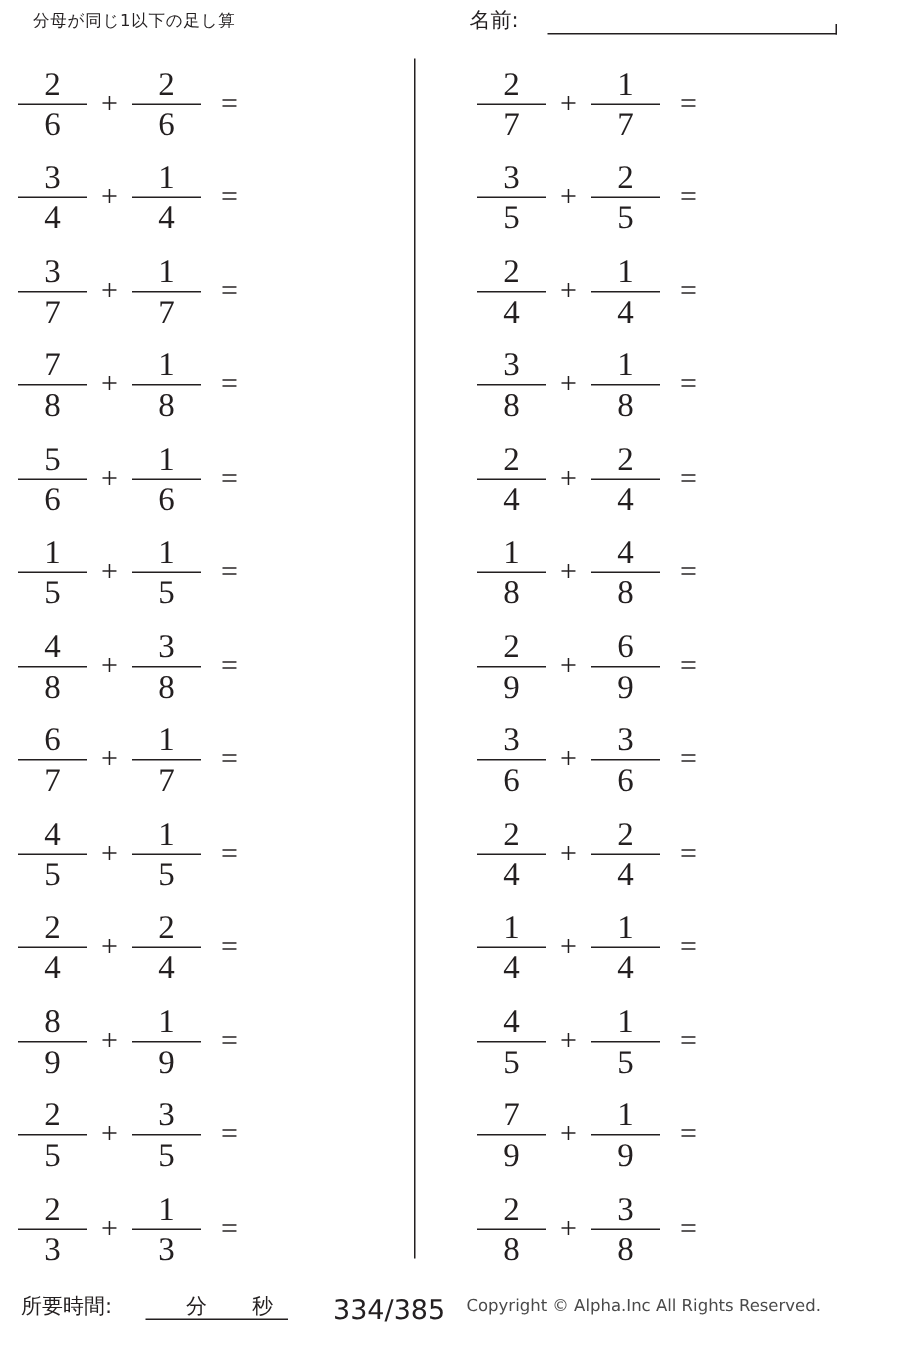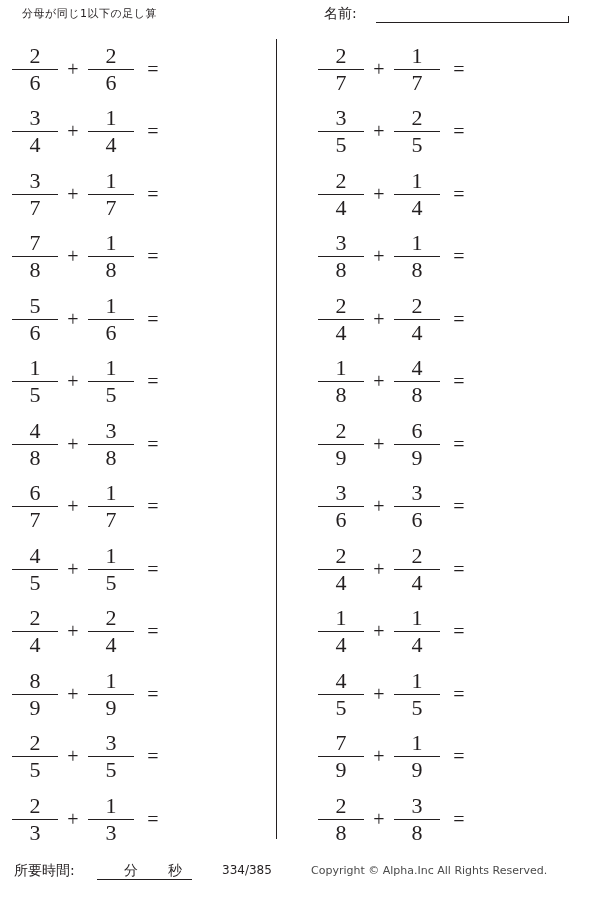--- a/index.html
+++ b/index.html
@@ -35,21 +35,21 @@
     position: absolute;
     left: 22px;
     top: 6px;
     font-family: "DejaVu Sans", sans-serif;
     font-size: 11px;
     letter-spacing: 0.5px;
     white-space: nowrap;
   }
   .name-area {
     position: absolute;
-    left: 324px;
+    left: 313px;
     top: 3px;
     width: 250px;
     height: 24px;
   }
   .name-label {
     position: absolute;
     left: 0;
     top: 2px;
     font-family: "DejaVu Sans", sans-serif;
     font-size: 14px;
@@ -188,21 +188,21 @@
     left: 168px;
     top: 3px;
     font-family: "DejaVu Sans", sans-serif;
     font-size: 14px;
   }
   .page-number {
     position: absolute;
     left: 222px;
     top: 4px;
     font-family: "DejaVu Sans", sans-serif;
-    font-size: 12px;
+    font-size: 18px;
     color: #231f20;
   }
   .copyright {
     position: absolute;
     left: 311px;
     top: 5px;
     font-family: "DejaVu Sans", sans-serif;
     font-size: 11px;
     color: #4a4a4a;
     white-space: nowrap;

